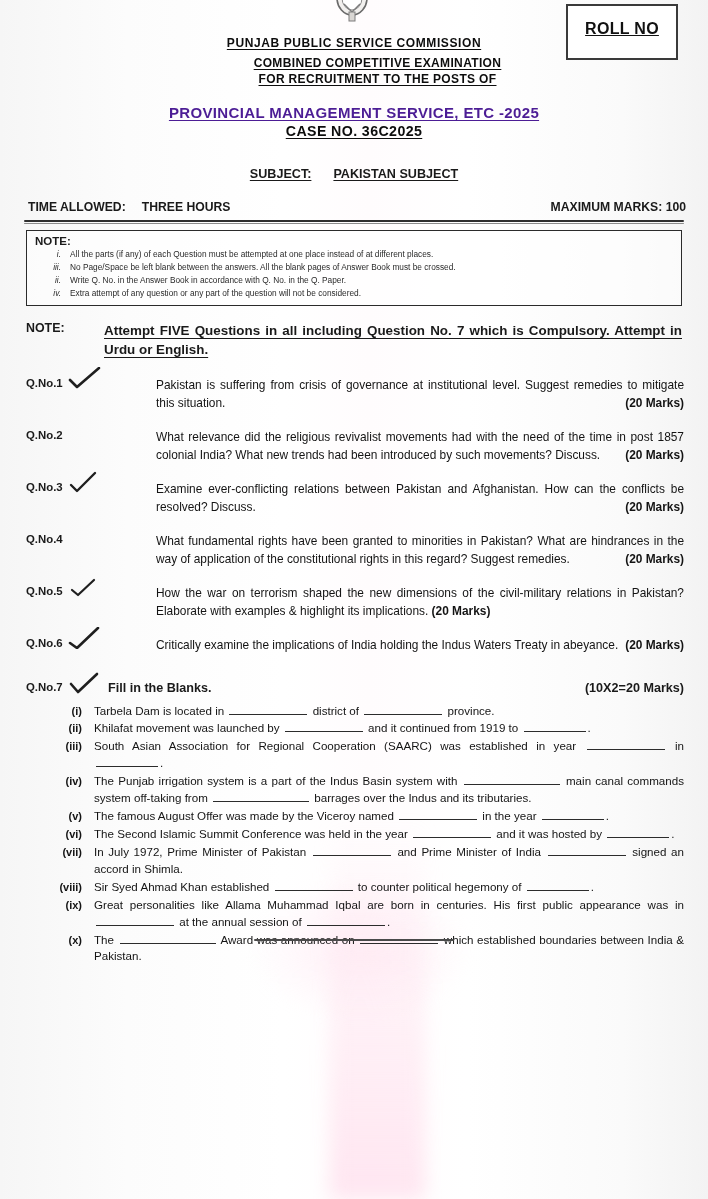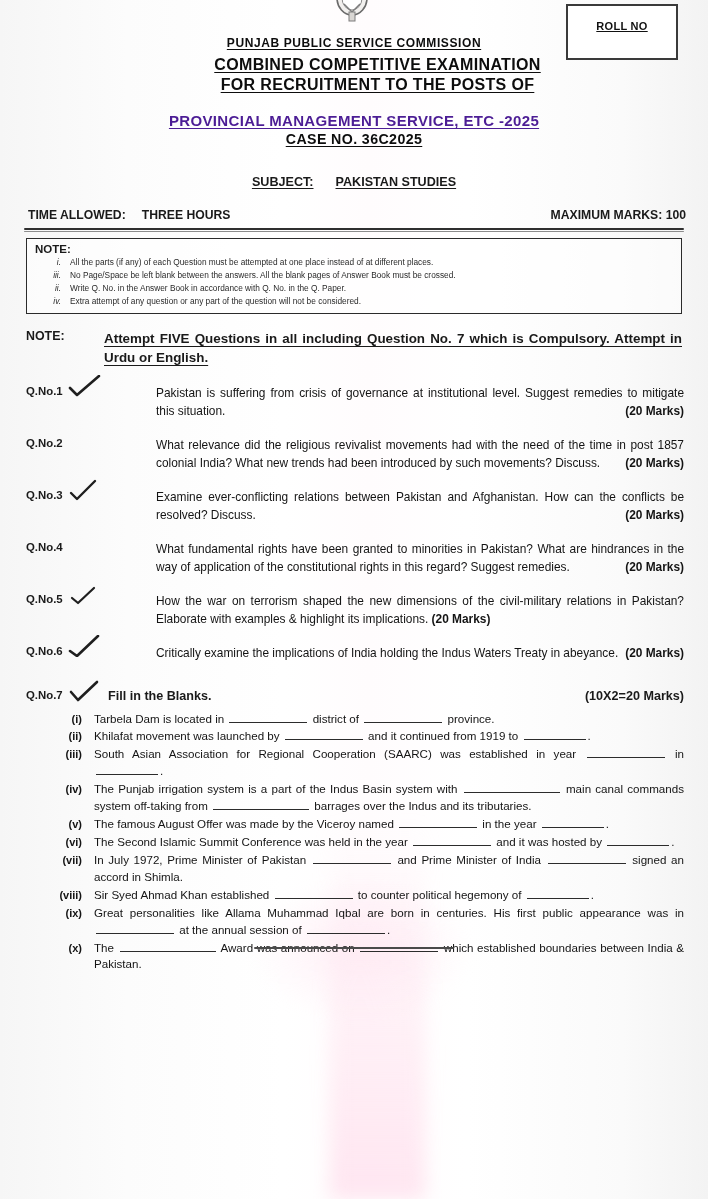--- a/index.html
+++ b/index.html
@@ -73,41 +73,41 @@
     height: 52px;
     border: 2px solid #3a3a3a;
     background: #fff;
   }
   .rollno-label {
     position: absolute;
     top: 14px;
     left: 0;
     right: 0;
     text-align: center;
-    font-size: 11px;
+    font-size: 16px;
     font-weight: bold;
     letter-spacing: 0.3px;
     text-decoration: underline;
     color: #111;
   }
 
   .title-block {
     text-align: center;
     padding-top: 36px;
   }
   .t-main {
     font-size: 12px;
     font-weight: bold;
     letter-spacing: 0.6px;
     text-decoration: underline;
     text-underline-offset: 2px;
     color: #0d0d0d;
   }
   .t-sub1, .t-sub2 {
-    font-size: 16px;
+    font-size: 12px;
     font-weight: bold;
     letter-spacing: 0.35px;
     text-decoration: underline;
     text-underline-offset: 2px;
     color: #0d0d0d;
     margin-top: 6px;
     padding-left: 47px;
   }
   .t-sub2 { margin-top: 2px; }
   .t-sub3 {
@@ -345,21 +345,21 @@
 
   <div class="title-block">
     <div class="t-main">PUNJAB PUBLIC SERVICE COMMISSION</div>
     <div class="t-sub1">COMBINED COMPETITIVE EXAMINATION</div>
     <div class="t-sub2">FOR RECRUITMENT TO THE POSTS OF</div>
     <div class="t-sub3">PROVINCIAL MANAGEMENT SERVICE, ETC -2025</div>
     <div class="t-case">CASE NO. 36C2025</div>
   </div>
 
   <div class="subject-line">
-    <span class="lbl">SUBJECT:</span><span class="val">PAKISTAN STUDIES</span>
+    <span class="lbl">SUBJECT:</span><span class="val">PAKISTAN SUBJECT</span>
   </div>
 
   <div class="timerow">
     <div class="left">
       <span class="k">TIME ALLOWED:</span><span>THREE HOURS</span>
     </div>
     <div>MAXIMUM MARKS: 100</div>
   </div>
   <div class="hrule"></div>
   <div class="hrule thin"></div>

